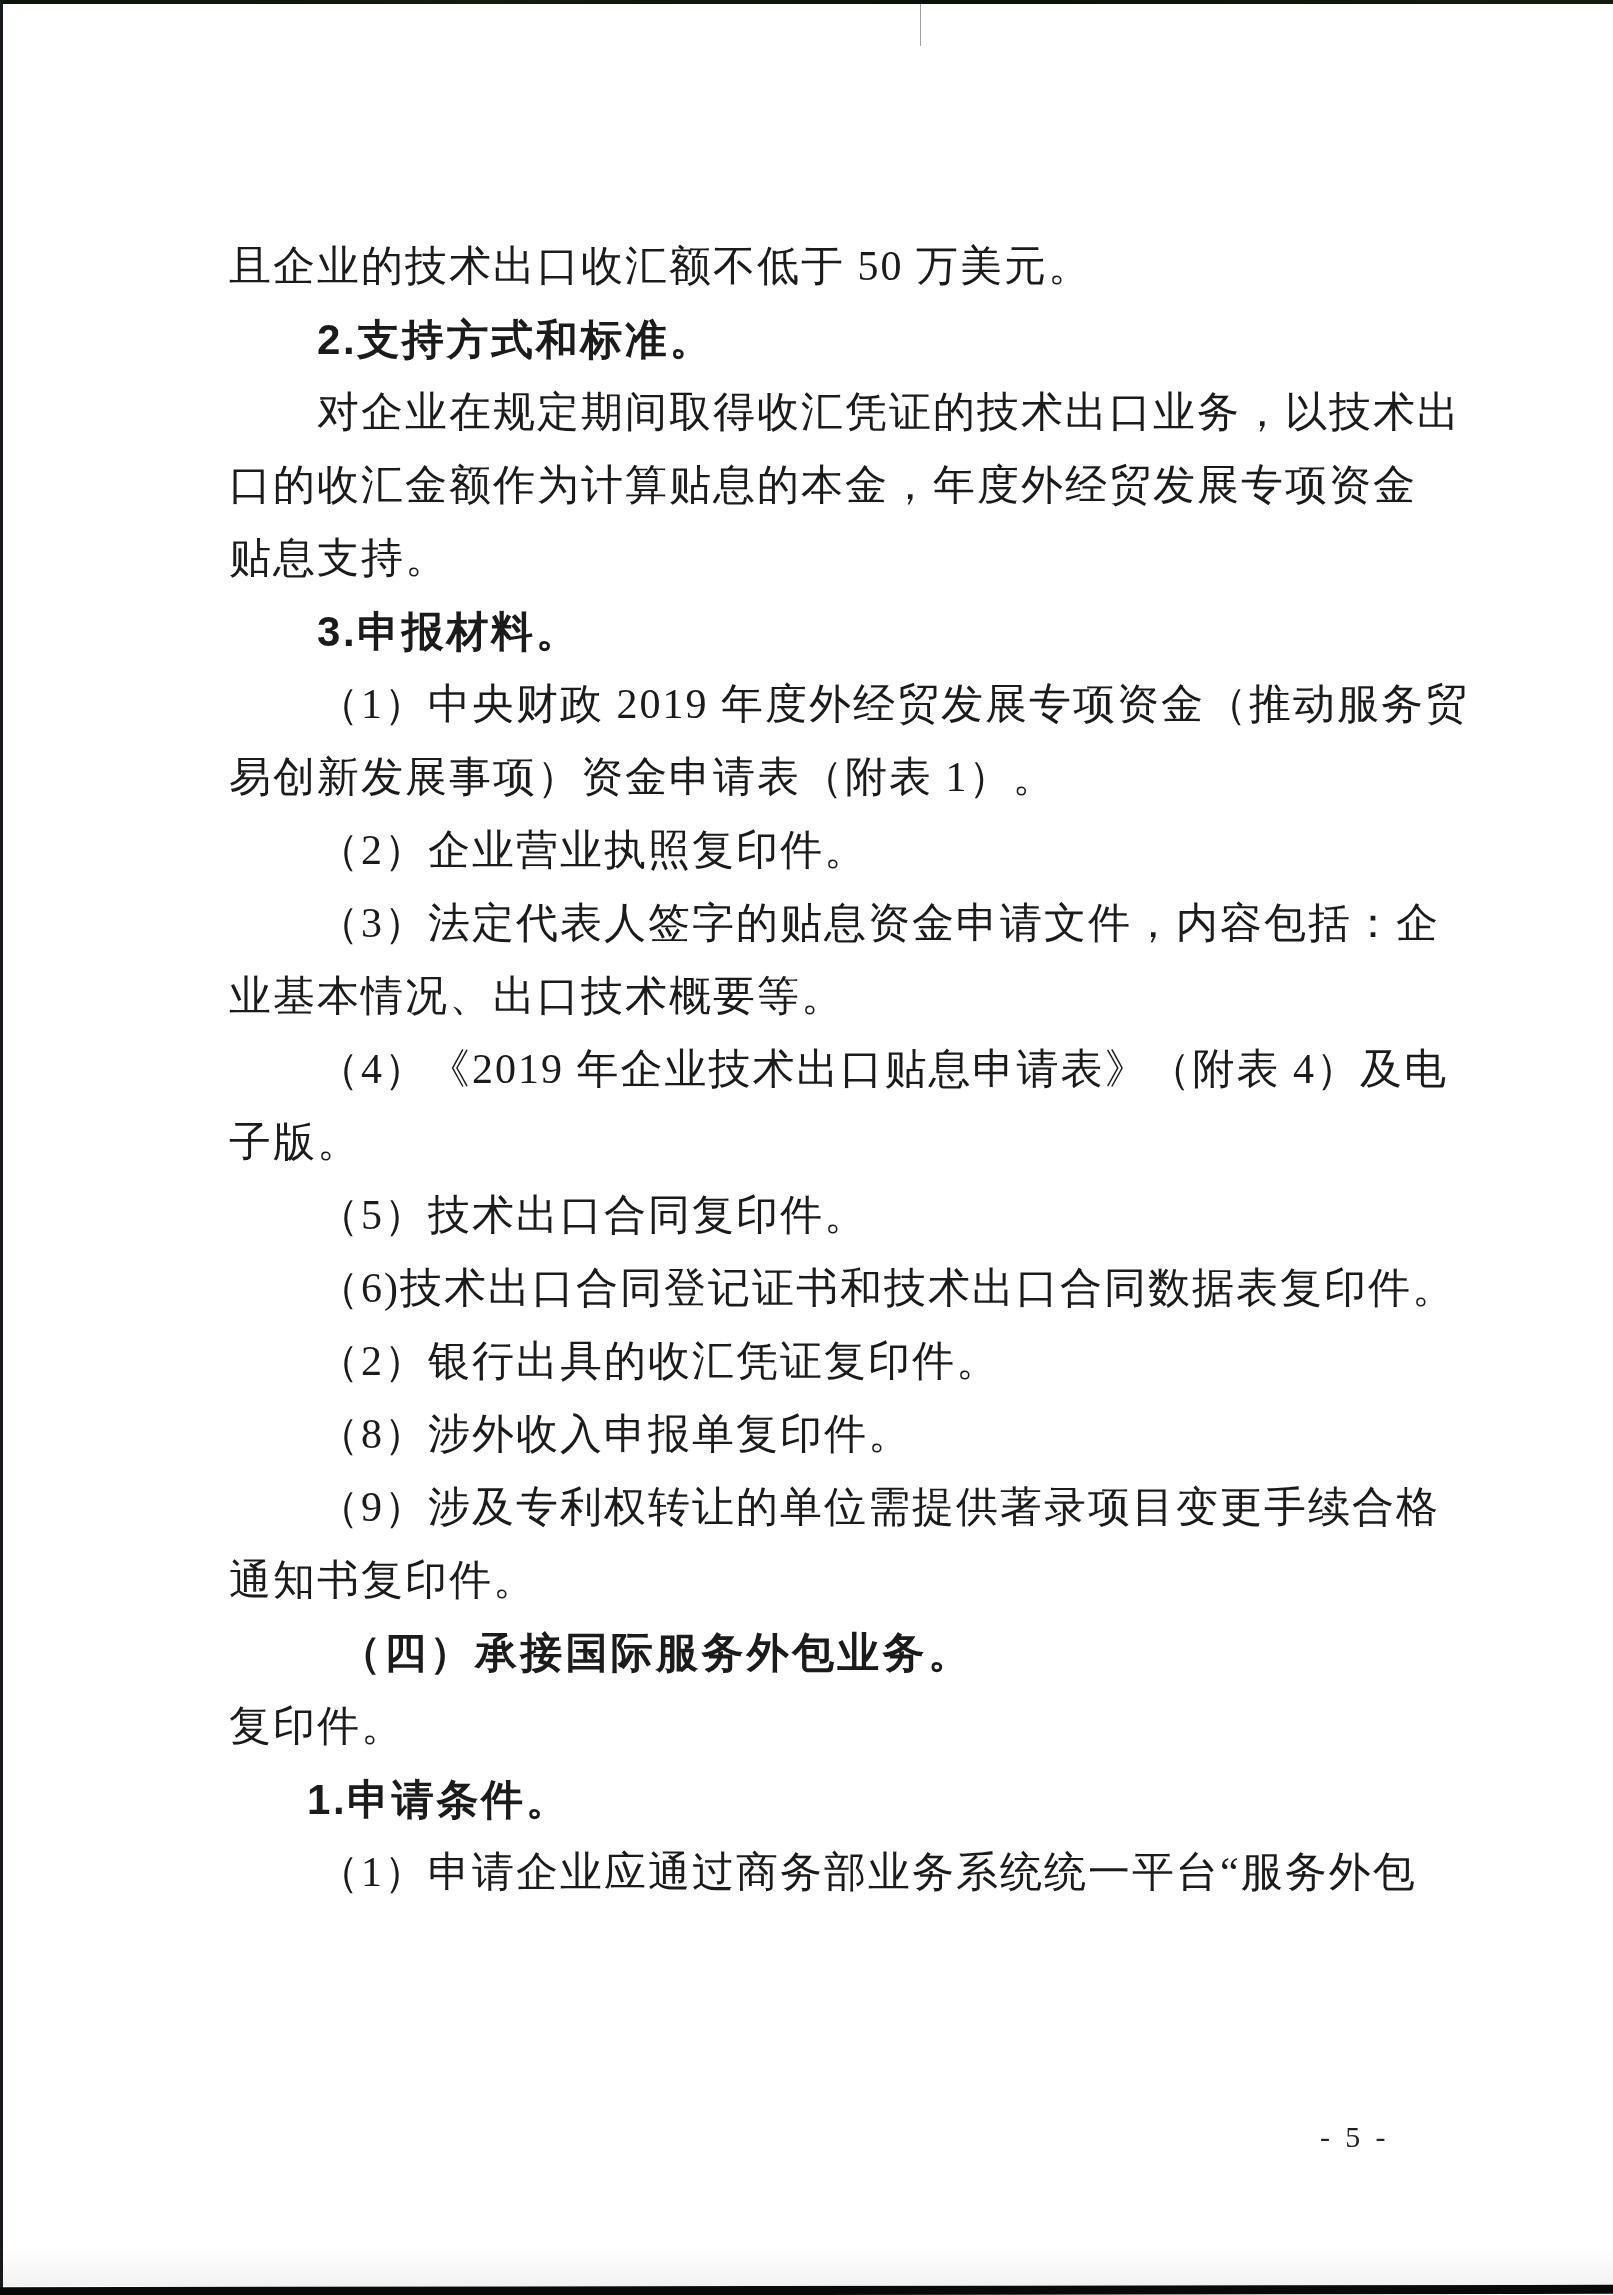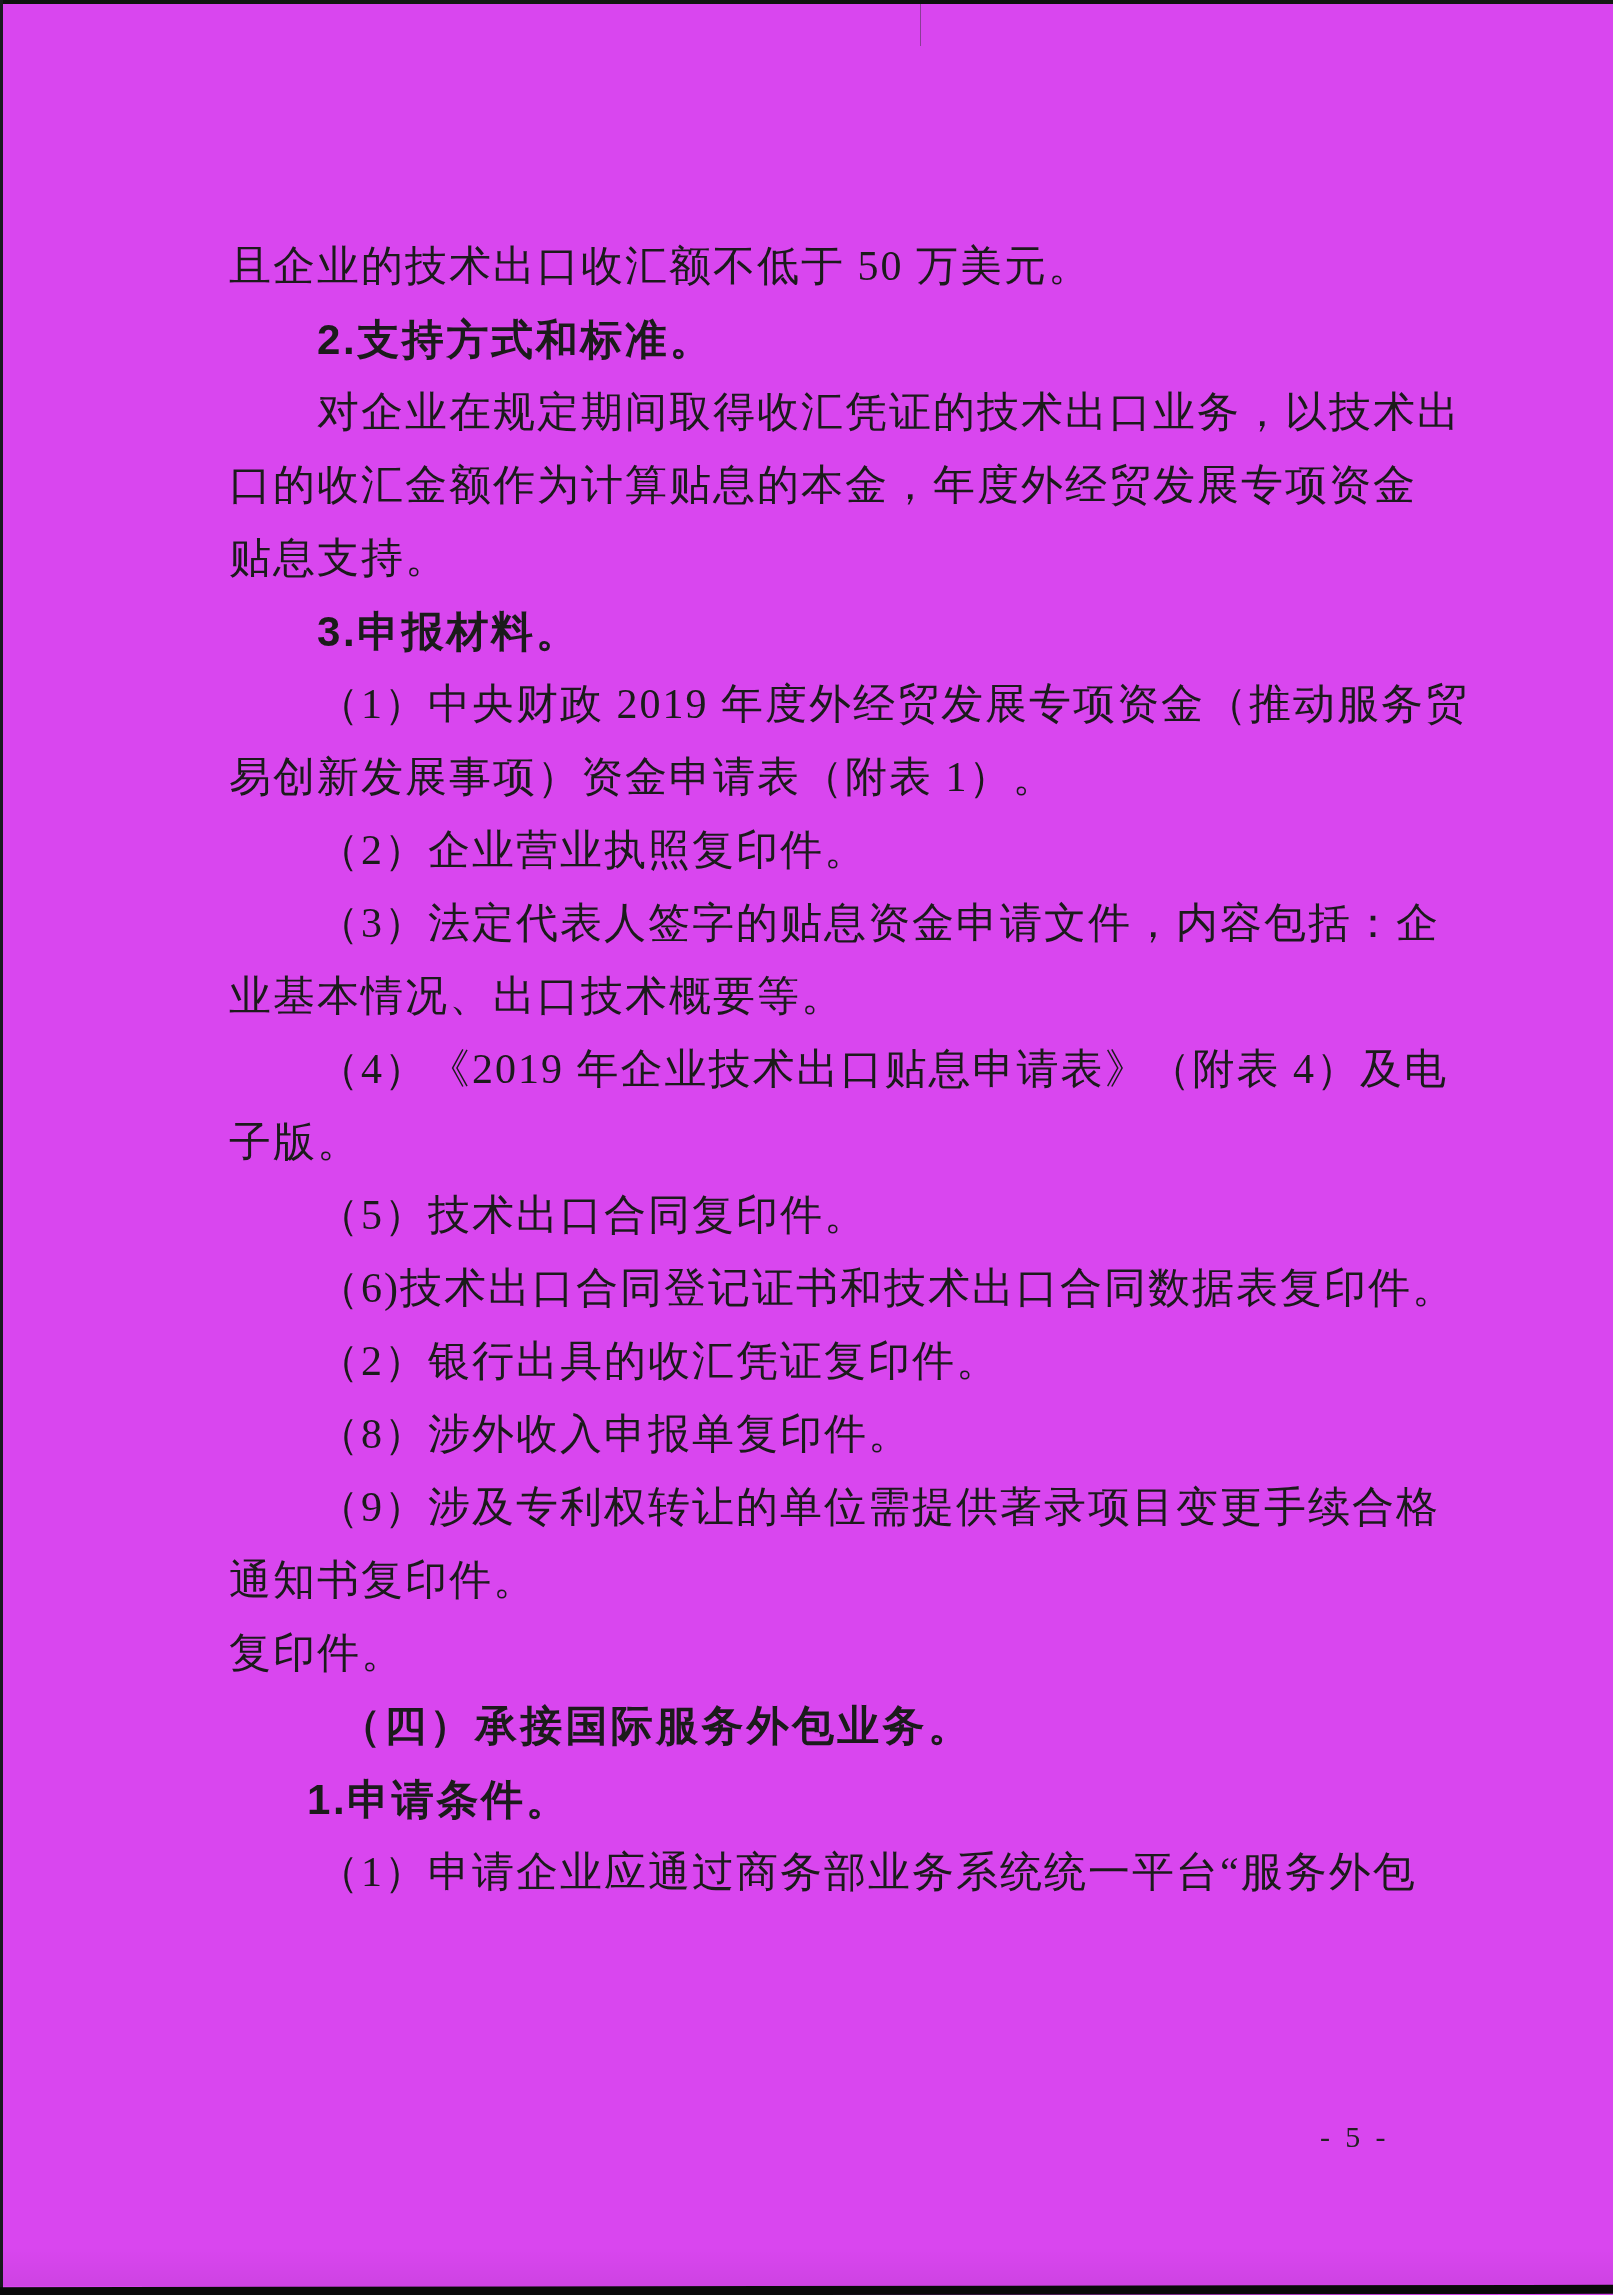--- a/index.html
+++ b/index.html
@@ -1,20 +1,20 @@
 <!DOCTYPE html>
 <html lang="zh" style="font-size:10.5px"><head>
 <meta charset="utf-8">
 <style>
   html, body { margin: 0; padding: 0; background: #e8e8e6; }
   .scan-page {
     position: relative;
     width: 1613px;
     height: 2295px;
-    background: #d946ef;
+    background: #ffffff;
     overflow: hidden;
     font-family: "Liberation Serif", "DejaVu Serif", serif;
     color: #1b1b1b;
   }
   
   .edge-top {
     position: absolute; top: 0; left: 0; width: 100%; height: 3.9px;
     background: linear-gradient(90deg, #0c120c 0%, #121a12 30%, #0b100b 60%, #141a14 100%);
   }
   .edge-left {
@@ -92,22 +92,22 @@
     <div class="ln ind">（3）法定代表人签字的贴息资金申请文件，内容包括：企</div>
     <div class="ln">业基本情况、出口技术概要等。</div>
     <div class="ln ind">（4）《2019 年企业技术出口贴息申请表》（附表 4）及电</div>
     <div class="ln">子版。</div>
     <div class="ln ind">（5）技术出口合同复印件。</div>
     <div class="ln ind">（6)技术出口合同登记证书和技术出口合同数据表复印件。</div>
     <div class="ln ind">（2）银行出具的收汇凭证复印件。</div>
     <div class="ln ind">（8）涉外收入申报单复印件。</div>
     <div class="ln ind">（9）涉及专利权转让的单位需提供著录项目变更手续合格</div>
     <div class="ln">通知书复印件。</div>
+    <div class="ln h-kai ind-lg">（四）承接国际服务外包业务。</div>
     <div class="ln">复印件。</div>
-    <div class="ln h-kai ind-lg">（四）承接国际服务外包业务。</div>
     <div class="ln h-hei ind-sm">1.申请条件。</div>
     <div class="ln ind">（1）申请企业应通过商务部业务系统统一平台“服务外包</div>
   </div>
 
   <div class="page-number">- 5 -</div>
 
   <div class="edge-bottom-shadow"></div>
   <div class="edge-bottom"></div>
 
 </div>

